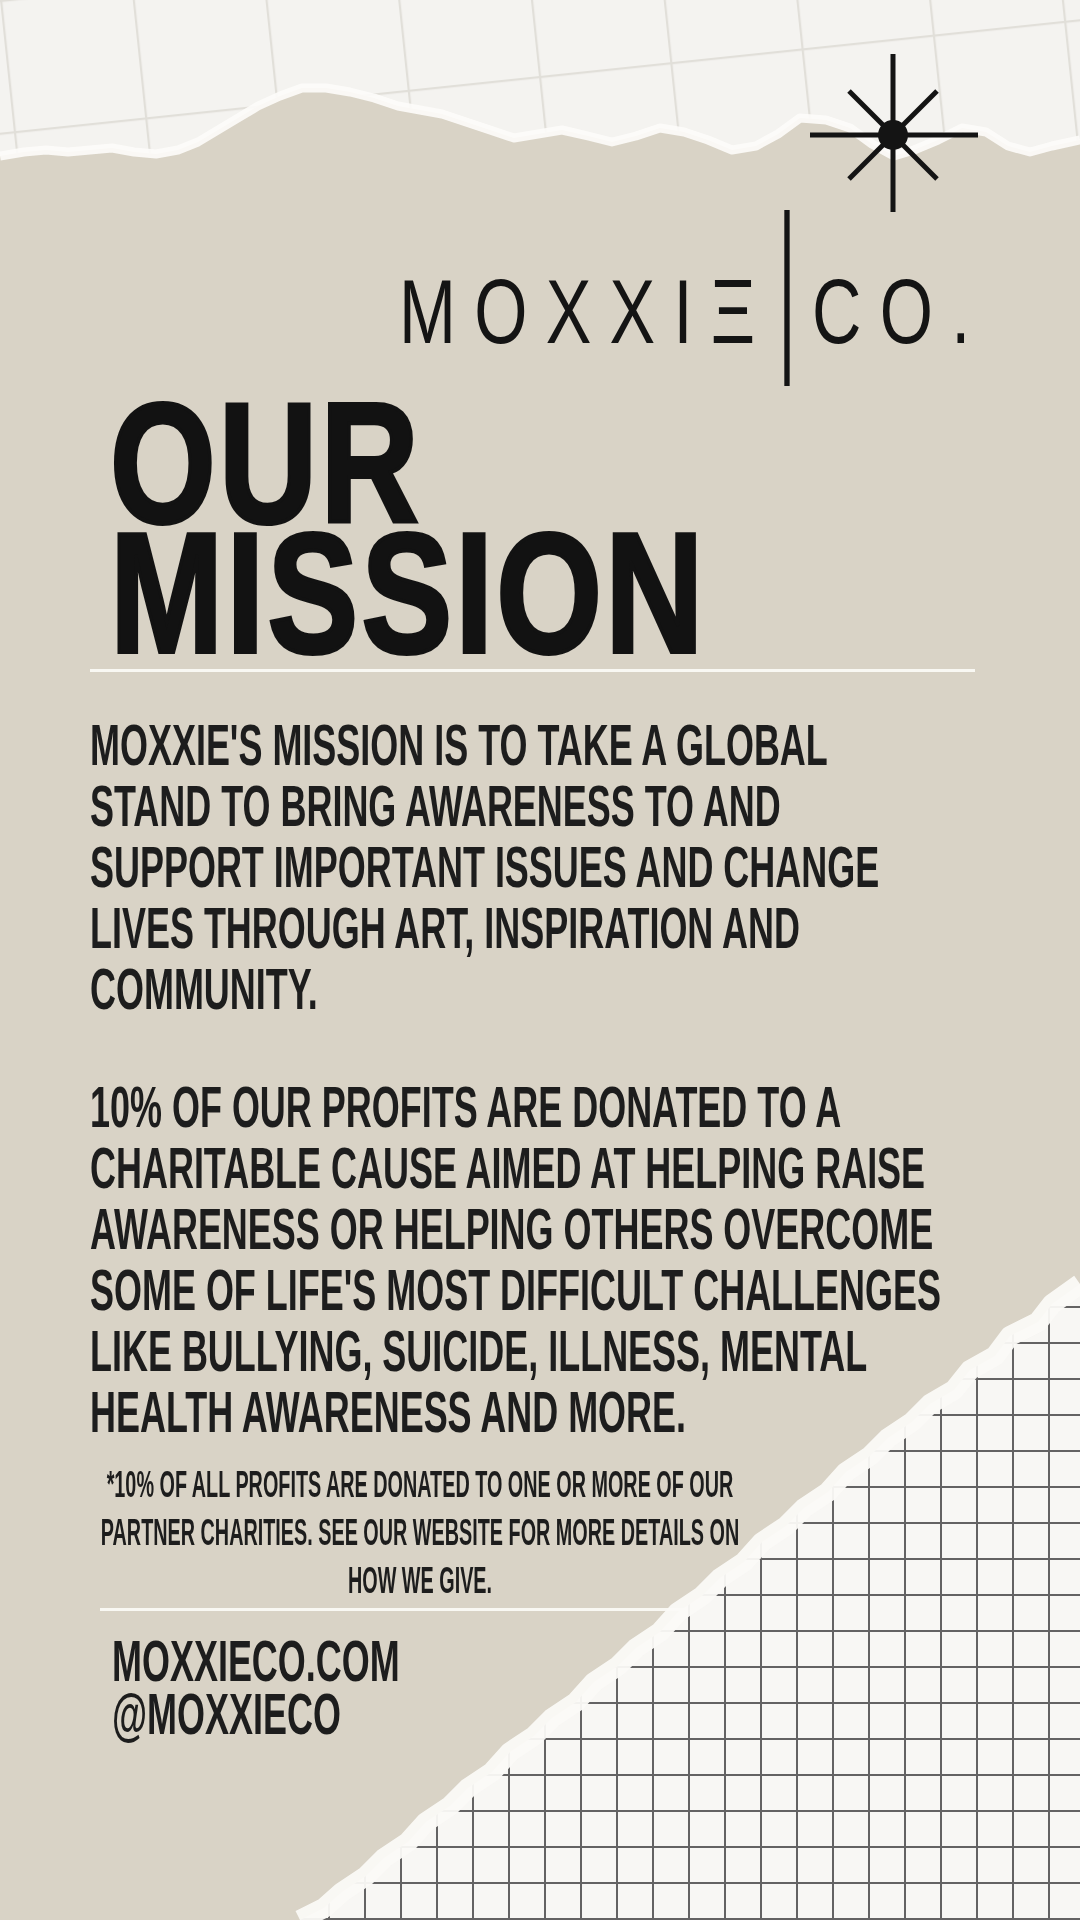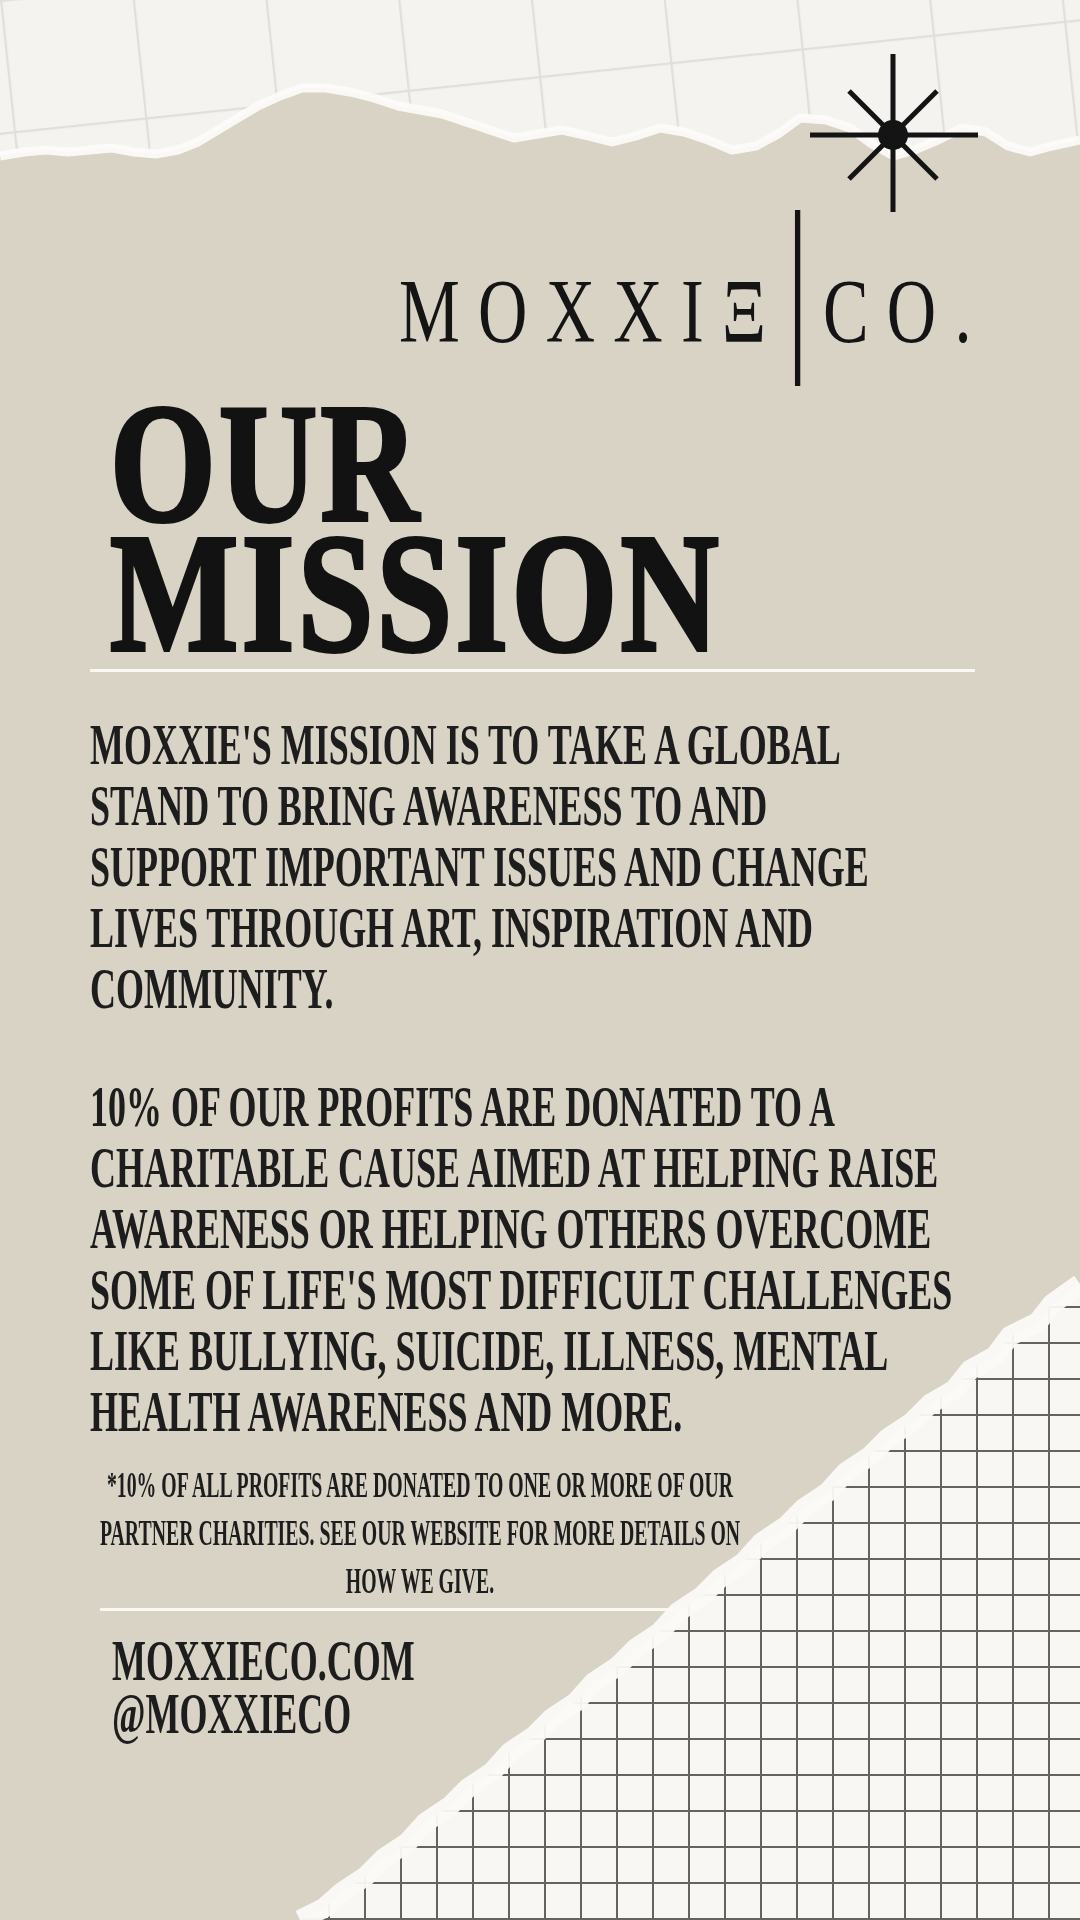--- a/index.html
+++ b/index.html
@@ -1,19 +1,19 @@
 <!DOCTYPE html>
 <html><head>
 <meta charset="utf-8">
 <style>
   html,body{margin:0;padding:0;background:#777;}
   .canvas{
     position:relative;width:1080px;height:1920px;overflow:hidden;
     background:#d9d3c6;
-    font-family:Liberation Serif, serif;
+    font-family:Liberation Sans, sans-serif;
     color:#1b1b1b;
   }
   svg{display:block;}
   .abs{position:absolute;}
   .pre{white-space:pre-line;}
 
   
   .logo{
     left:399px;top:210px;height:176px;display:flex;align-items:center;
     transform:scaleX(0.76);transform-origin:left top;

